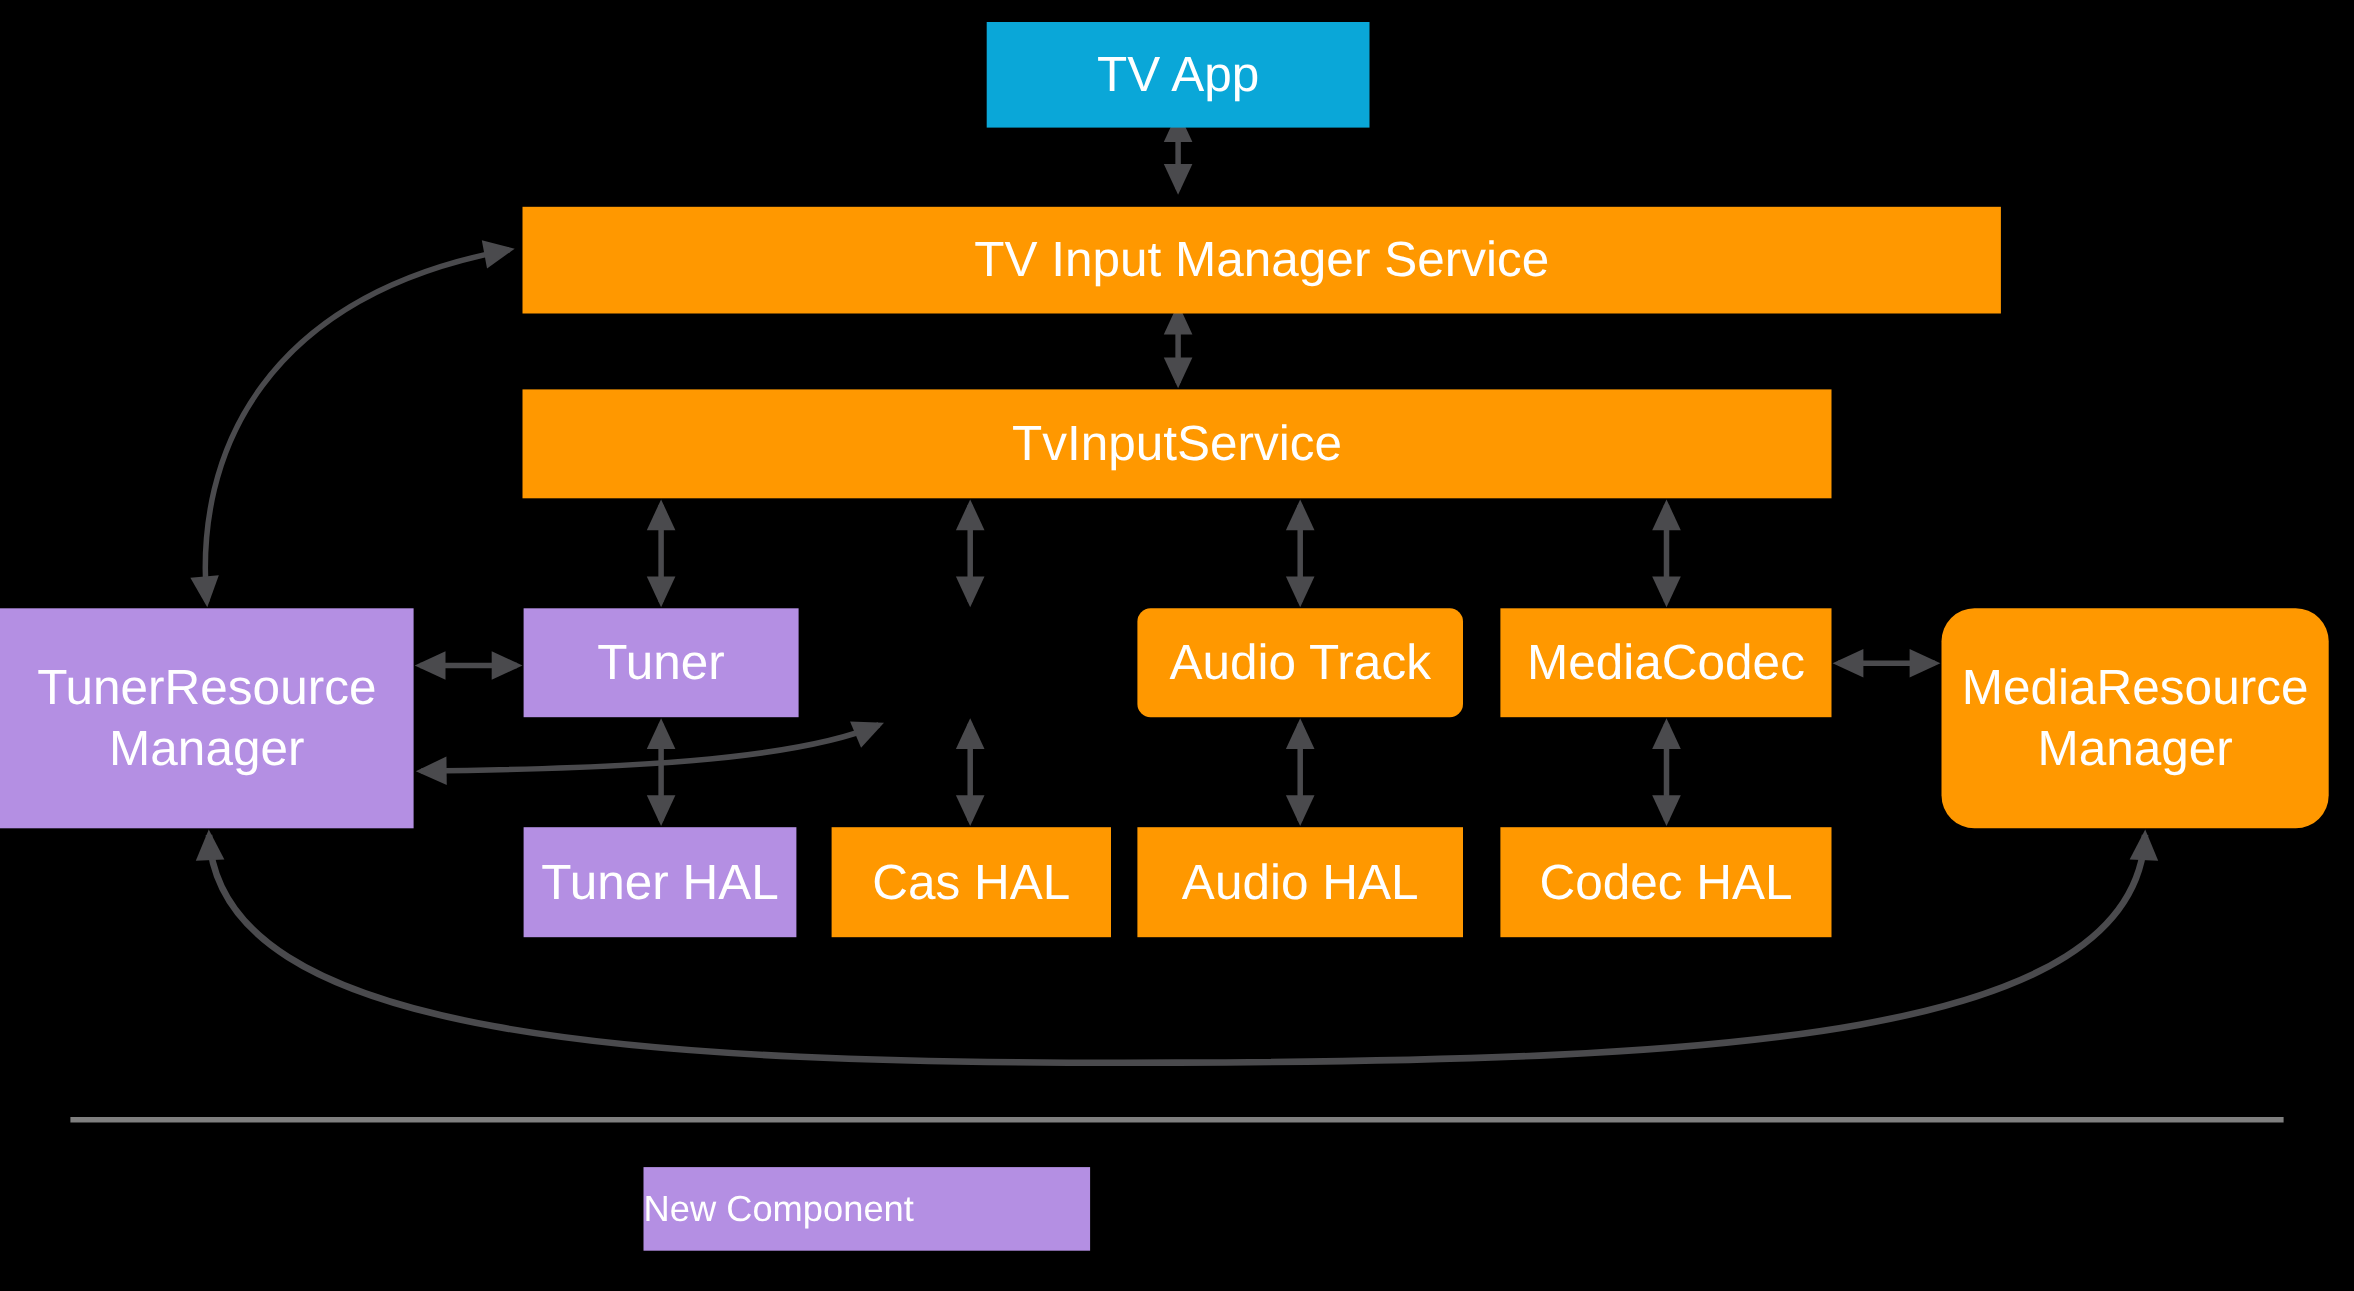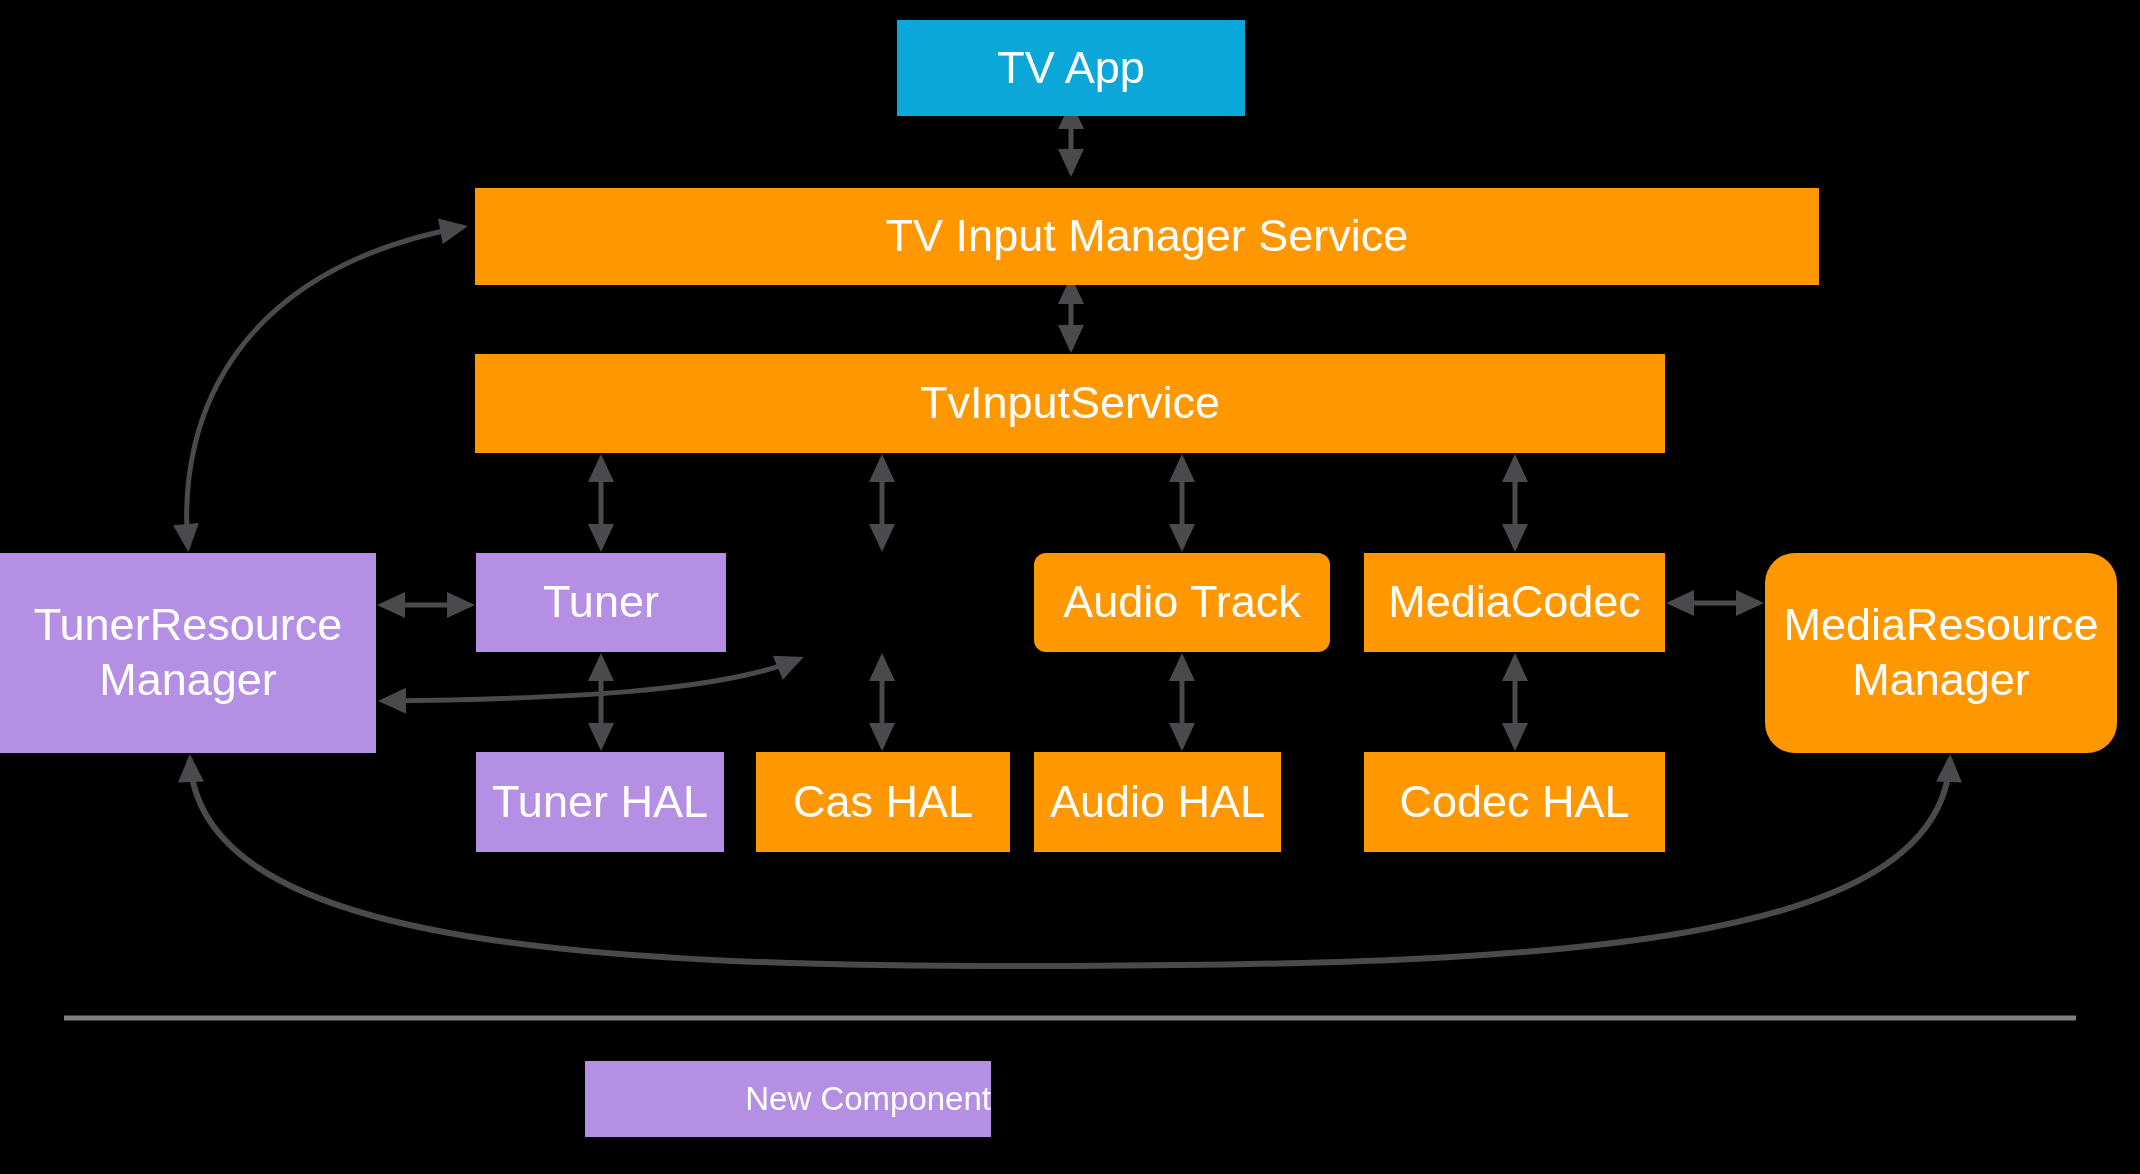--- a/index.html
+++ b/index.html
@@ -25,25 +25,25 @@
   .n-tvims{left:475px;top:188px;width:1344px;height:97px;}
   .n-tvis{left:475px;top:354px;width:1190px;height:99px;}
   .n-tuner{left:476px;top:553px;width:250px;height:99px;}
   .n-mediacas{left:755px;top:553px;width:255px;height:99px;}
   .n-audiotrack{left:1034px;top:553px;width:296px;height:99px;border-radius:12px;}
   .n-mediacodec{left:1364px;top:553px;width:301px;height:99px;}
   .n-trm{left:0;top:553px;width:376px;height:200px;}
   .n-mrm{left:1765px;top:553px;width:352px;height:200px;border-radius:30px;}
   .n-tunerhal{left:476px;top:752px;width:248px;height:100px;}
   .n-cashal{left:756px;top:752px;width:254px;height:100px;}
-  .n-audiohal{left:1034px;top:752px;width:247px;height:100px;}
+  .n-audiohal{left:1034px;top:752px;width:296px;height:100px;}
   .n-codechal{left:1364px;top:752px;width:301px;height:100px;}
 
   .legend-box{
-    position:absolute; display:flex; align-items:center; justify-content:flex-end;
+    position:absolute; display:flex; align-items:center; justify-content:flex-start;
     color:var(--text); font-size:33px;
   }
   .legend-new{left:585px;top:1061px;width:406px;height:76px;}
   .legend-enhanced{left:1067px;top:1061px;width:406px;height:76px;}
 
   .arrows line,.arrows path.link{stroke:var(--arrow);fill:none;}
 </style>
 </head>
 <body>
 

